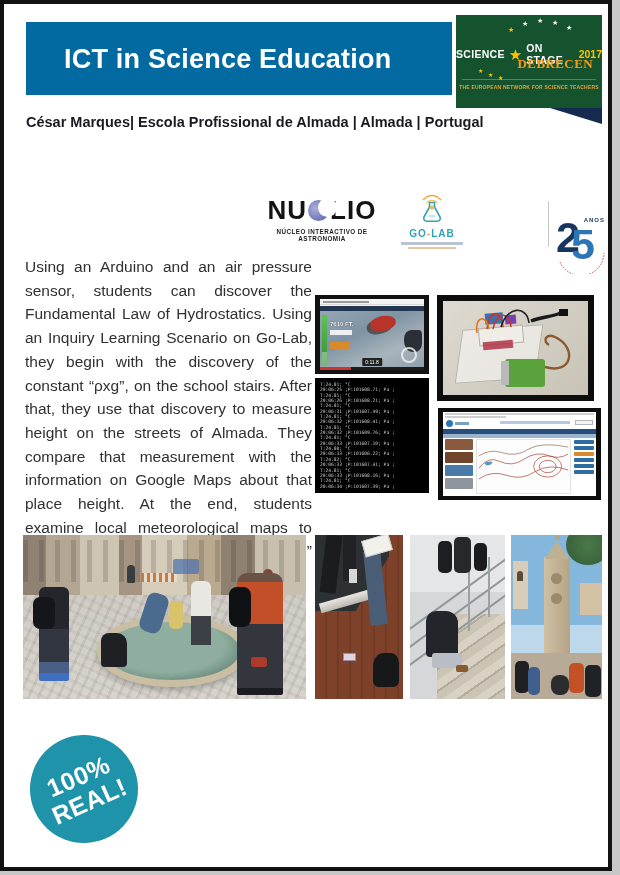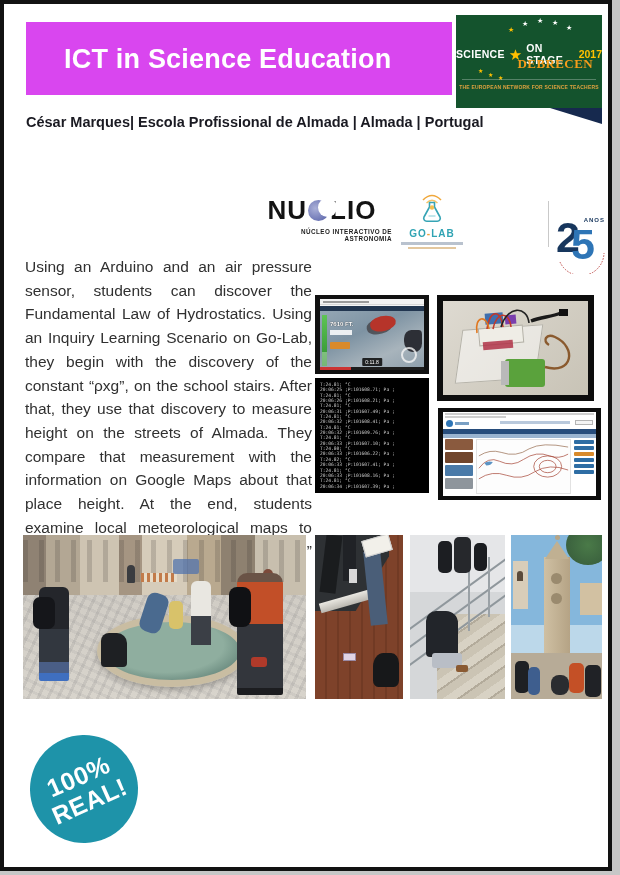--- a/index.html
+++ b/index.html
@@ -1,41 +1,41 @@
 <!DOCTYPE html>
 <html><head>
 <meta charset="utf-8">
 <style>
   * { box-sizing: border-box; margin: 0; padding: 0; }
   html,body { width: 620px; height: 875px; }
   body { background:#c7c7c7; position:relative; font-family:"Liberation Sans",sans-serif; overflow:hidden; }
   .page { position:absolute; left:0; top:0; width:612px; height:871px; background:#fff; border:4px solid #121212; }
 
   
-  .banner { position:absolute; left:22px; top:18px; width:426px; height:73px; background:#d946ef; color:#fff; }
+  .banner { position:absolute; left:22px; top:18px; width:426px; height:73px; background:#0369a1; color:#fff; }
   .banner span { position:absolute; left:38px; top:50%; transform:translateY(-50%); font-size:27px; font-weight:bold; letter-spacing:.2px; }
   .ribbon { position:absolute; left:452px; top:11px; width:146px; height:93px; background:#14532d; color:#fff; }
   .rb-star { position:absolute; font-size:7px; color:#fff; }
   .rb-star.y { color:#FFC000; }
   .rb-s1{left:52px;top:11px;} .rb-s2{left:66px;top:5px;} .rb-s3{left:81px;top:2px;} .rb-s4{left:96px;top:4px;} .rb-s5{left:110px;top:9px;}
   .rb-s6{left:22px;top:52px;font-size:6px;} .rb-s7{left:32px;top:56px;font-size:6px;} .rb-s8{left:42px;top:59px;font-size:6px;}
   .rb-main { position:absolute; left:0; right:0; top:27px; display:flex; align-items:center; justify-content:center; gap:4px; }
   .rb-science,.rb-onstage { font-size:10.5px; font-weight:bold; letter-spacing:.3px; }
   .rb-bigstar { font-size:15px; color:#FFC000; line-height:1; }
   .rb-year { font-size:10.5px; font-weight:bold; color:#FFC000; }
   .rb-city { position:absolute; right:9px; top:41px; font-size:13px; font-weight:bold; color:#F59C1B; letter-spacing:.4px;font-family:Liberation Serif, serif; }
   .rb-line { position:absolute; left:6px; right:6px; top:64px; height:1px; background:rgba(255,255,255,.28); }
   .rb-tagline { position:absolute; left:2px; right:2px; top:69px; text-align:center; font-size:5px; color:#DDA23F; letter-spacing:.2px; font-weight:bold; }
   .rb-fold { position:absolute; left:546px; top:104px; width:0; height:0; border-top:16px solid #16294E; border-left:52px solid transparent; }
 
   .author { position:absolute; left:22px; top:110px; font-size:14.5px; font-weight:bold; color:#1a1a22; }
   .title { position:absolute; left:20px; top:131px; font-size:33px; font-weight:bold; color:#2899AE; letter-spacing:-.3px; }
 
   
-  .nuclio { position:absolute; left:248px; top:191px; width:140px; text-align:right; }
+  .nuclio { position:absolute; left:248px; top:191px; width:140px; text-align:center; }
   .nuclio-name { display:flex; align-items:center; justify-content:center; font-size:26px; font-weight:800; color:#131313; letter-spacing:1px; }
   .crescent { display:inline-block; width:21px; height:21px; border-radius:50%; background:radial-gradient(circle at 35% 40%, #aab0d8, #6b74b4 70%, #4c5794); position:relative; margin:0 1px; overflow:visible; }
   .crescent::after { content:""; position:absolute; right:-8px; top:-2px; width:19px; height:19px; border-radius:50%; background:#fff; }
   .nuclio-sub { margin-top:2px; font-size:6.3px; font-weight:bold; color:#1c1c1c; letter-spacing:.45px; }
 
   .golab { position:absolute; left:389px; top:186px; width:78px; text-align:center; }
   .golab-name { font-size:10px; font-weight:bold; color:#2FA3B3; letter-spacing:1px; }
   .golab-name .dash { color:#F0A13C; }
   .golab-bar1 { width:62px; height:3px; margin:3px auto 2px; background:#b9c2ce; }
   .golab-bar2 { width:48px; height:2px; margin:0 auto; background:#e3c79e; }

